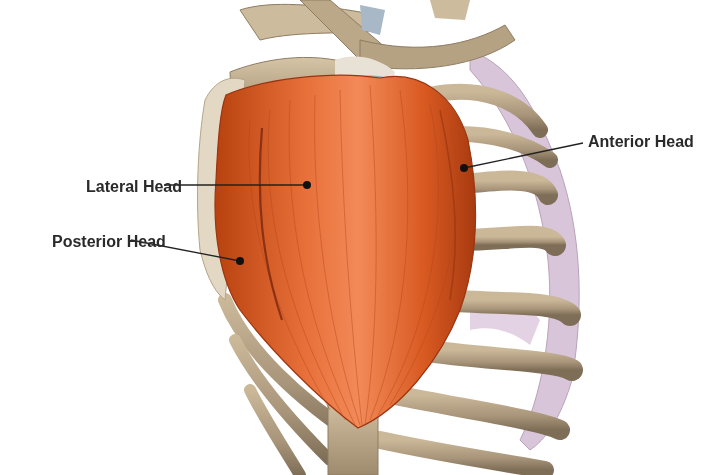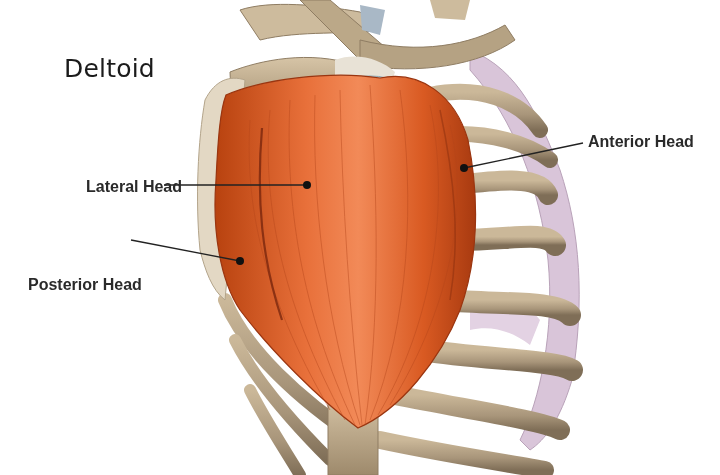--- a/index.html
+++ b/index.html
@@ -108,19 +108,18 @@
       <line x1="164" y1="185" x2="307" y2="185"></line>
       <line x1="131" y1="240" x2="240" y2="261"></line>
     </g>
     <g fill="#111111">
       <circle cx="464" cy="168" r="4"></circle>
       <circle cx="307" cy="185" r="4"></circle>
       <circle cx="240" cy="261" r="4"></circle>
     </g>
   </svg>
 
-  <div class="title">Deltoid</div>
 
   <div class="label" style="left:588px; top:133px;">Anterior Head</div>
   <div class="label" style="left:86px; top:178px;text-align:right;">Lateral Head</div>
-  <div class="label" style="left:28px; top:233px;margin-top:43px;">Posterior Head</div>
+  <div class="label" style="left:52px; top:233px;">Posterior Head</div>
 
 </div>
 
 </body></html>

